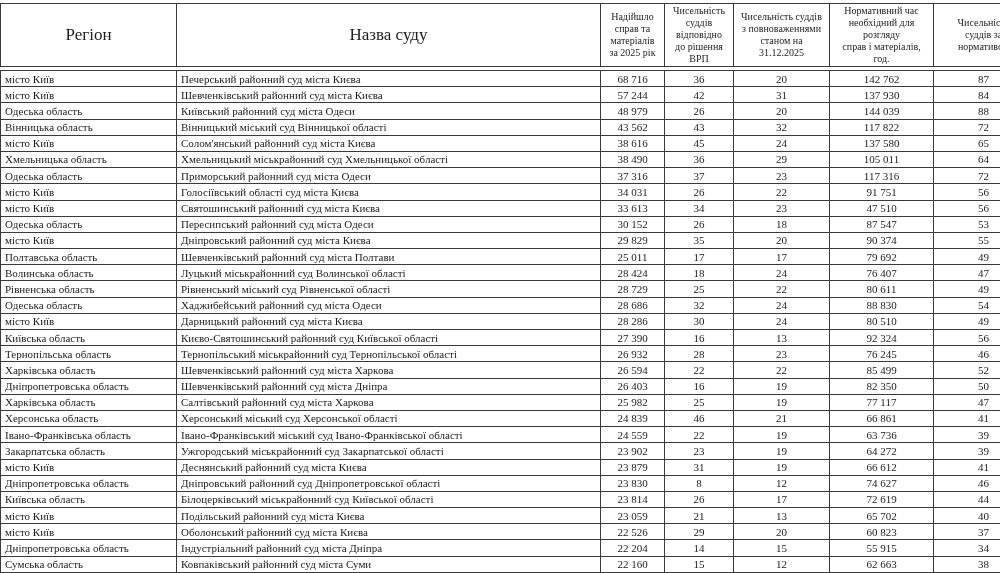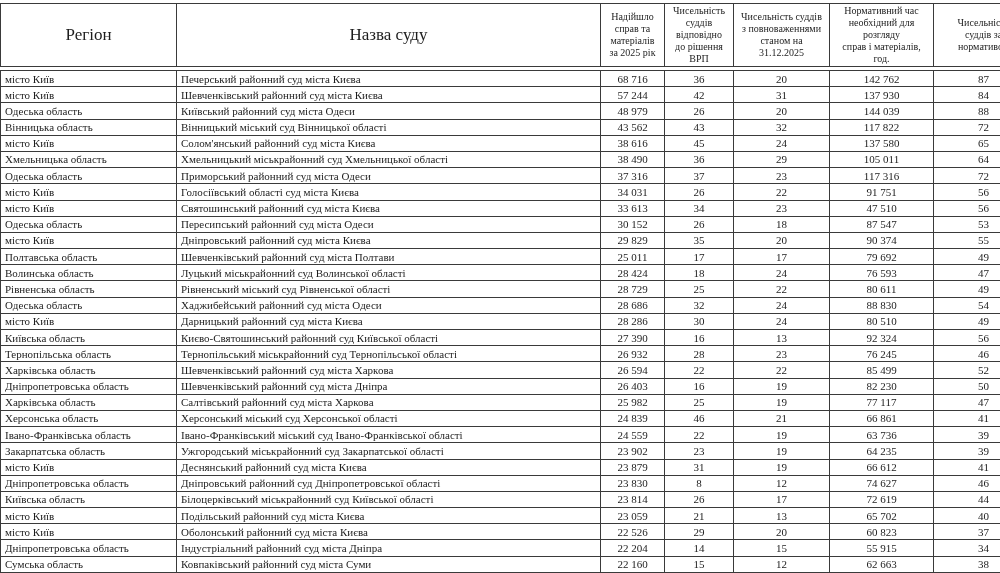--- a/index.html
+++ b/index.html
@@ -188,21 +188,21 @@
           <td>17</td>
           <td>79 692</td>
           <td>49</td>
         </tr>
         <tr>
           <td>Волинська область</td>
           <td>Луцький міськрайонний суд Волинської області</td>
           <td>28 424</td>
           <td>18</td>
           <td>24</td>
-          <td>76 593</td>
+          <td>76 407</td>
           <td>47</td>
         </tr>
         <tr>
           <td>Рівненська область</td>
           <td>Рівненський міський суд Рівненської області</td>
           <td>28 729</td>
           <td>25</td>
           <td>22</td>
           <td>80 611</td>
           <td>49</td>
@@ -251,21 +251,21 @@
           <td>22</td>
           <td>85 499</td>
           <td>52</td>
         </tr>
         <tr>
           <td>Дніпропетровська область</td>
           <td>Шевченківський районний суд міста Дніпра</td>
           <td>26 403</td>
           <td>16</td>
           <td>19</td>
-          <td>82 230</td>
+          <td>82 350</td>
           <td>50</td>
         </tr>
         <tr>
           <td>Харківська область</td>
           <td>Салтівський районний суд міста Харкова</td>
           <td>25 982</td>
           <td>25</td>
           <td>19</td>
           <td>77 117</td>
           <td>47</td>
@@ -287,21 +287,21 @@
           <td>19</td>
           <td>63 736</td>
           <td>39</td>
         </tr>
         <tr>
           <td>Закарпатська область</td>
           <td>Ужгородський міськрайонний суд Закарпатської області</td>
           <td>23 902</td>
           <td>23</td>
           <td>19</td>
-          <td>64 235</td>
+          <td>64 272</td>
           <td>39</td>
         </tr>
         <tr>
           <td>місто Київ</td>
           <td>Деснянський районний суд міста Києва</td>
           <td>23 879</td>
           <td>31</td>
           <td>19</td>
           <td>66 612</td>
           <td>41</td>

